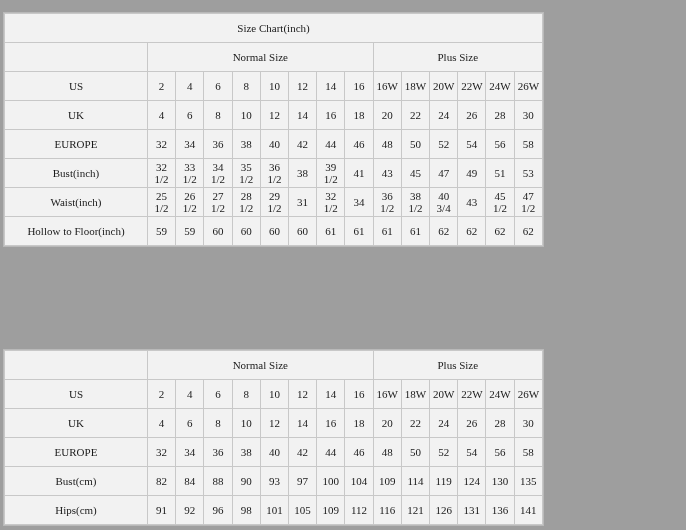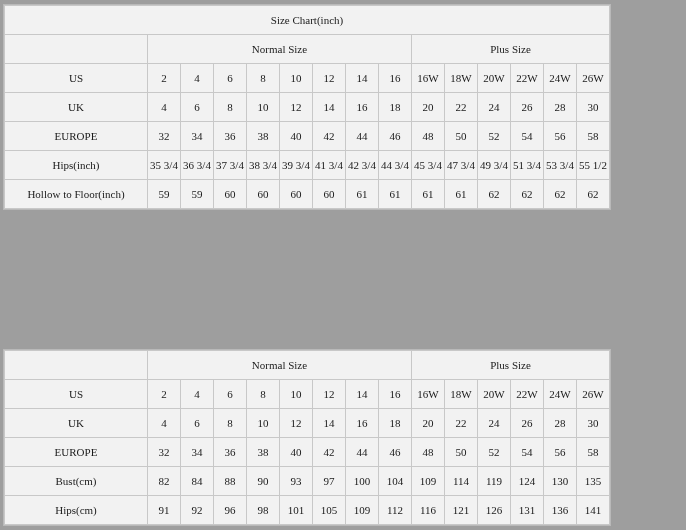--- a/index.html
+++ b/index.html
@@ -16,24 +16,25 @@
   .page {
     width: 686px;
     height: 530px;
     display: flex;
     flex-direction: column;
     justify-content: space-between;
     box-sizing: border-box;
     padding: 4px 3px 4px 3px;
   }
   .chart-block {
-    width: 608px;
+    width: 541px;
     background: #7dd3fc;
     border: 1px solid #b9b9b9;
     box-sizing: border-box;
+    margin-top: 8px;
   }
   table.size-table {
     width: 100%;
     border-collapse: collapse;
     table-layout: fixed;
   }
   table.size-table td {
     border: 1px solid #c8c8c8;
     text-align: center;
     vertical-align: middle;
@@ -144,39 +145,56 @@
           <td class="val">44</td>
           <td class="val">46</td>
           <td class="val">48</td>
           <td class="val">50</td>
           <td class="val">52</td>
           <td class="val">54</td>
           <td class="val">56</td>
           <td class="val">58</td>
         </tr>
 
-
-
-        <tr>
-          <td class="rowlabel">Hips(inch)</td>
-          <td class="val">35 3/4</td>
-          <td class="val">36 3/4</td>
-          <td class="val">37 3/4</td>
-          <td class="val">38 3/4</td>
-          <td class="val">39 3/4</td>
-          <td class="val">41 3/4</td>
-          <td class="val">42 3/4</td>
-          <td class="val">44 3/4</td>
-          <td class="val">45 3/4</td>
-          <td class="val">47 3/4</td>
-          <td class="val">49 3/4</td>
-          <td class="val">51 3/4</td>
-          <td class="val">53 3/4</td>
-          <td class="val">55 1/2</td>
-        </tr>
+        <tr>
+          <td class="rowlabel">Bust(inch)</td>
+          <td class="val">32 1/2</td>
+          <td class="val">33 1/2</td>
+          <td class="val">34 1/2</td>
+          <td class="val">35 1/2</td>
+          <td class="val">36 1/2</td>
+          <td class="val">38</td>
+          <td class="val">39 1/2</td>
+          <td class="val">41</td>
+          <td class="val">43</td>
+          <td class="val">45</td>
+          <td class="val">47</td>
+          <td class="val">49</td>
+          <td class="val">51</td>
+          <td class="val">53</td>
+        </tr>
+
+        <tr>
+          <td class="rowlabel">Waist(inch)</td>
+          <td class="val">25 1/2</td>
+          <td class="val">26 1/2</td>
+          <td class="val">27 1/2</td>
+          <td class="val">28 1/2</td>
+          <td class="val">29 1/2</td>
+          <td class="val">31</td>
+          <td class="val">32 1/2</td>
+          <td class="val">34</td>
+          <td class="val">36 1/2</td>
+          <td class="val">38 1/2</td>
+          <td class="val">40 3/4</td>
+          <td class="val">43</td>
+          <td class="val">45 1/2</td>
+          <td class="val">47 1/2</td>
+        </tr>
+
 
         <tr>
           <td class="rowlabel">Hollow to Floor(inch)</td>
           <td class="val">59</td>
           <td class="val">59</td>
           <td class="val">60</td>
           <td class="val">60</td>
           <td class="val">60</td>
           <td class="val">60</td>
           <td class="val">61</td>

